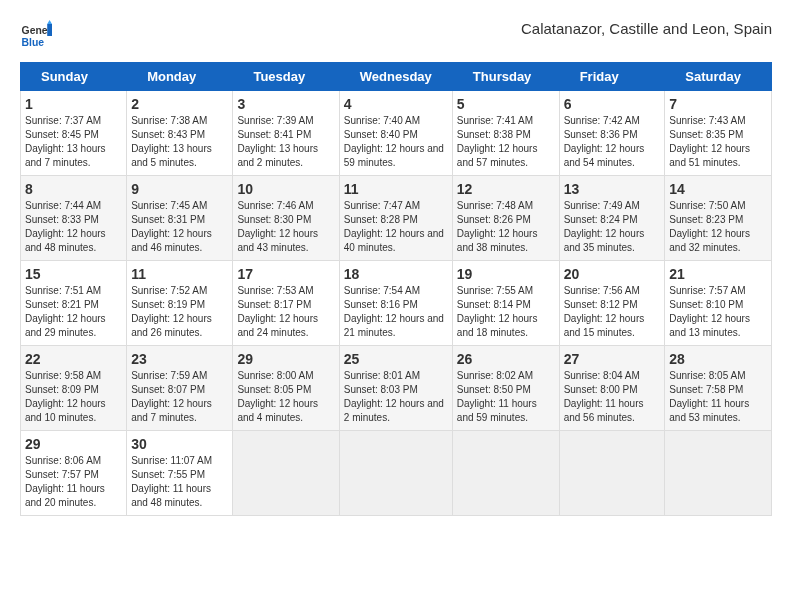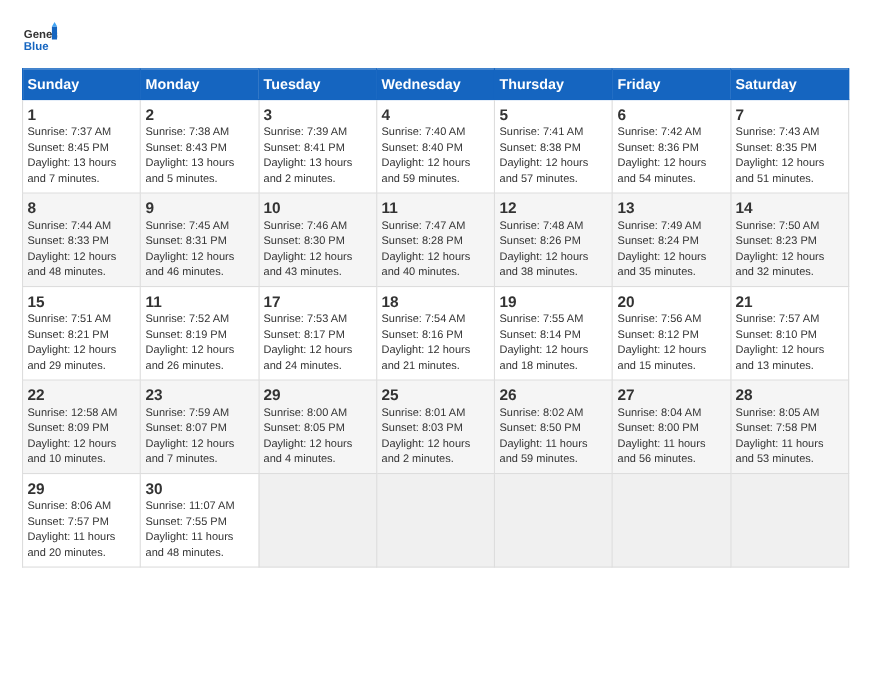--- a/index.html
+++ b/index.html
@@ -40,21 +40,21 @@
     table {
       width: 100%;
       border-collapse: collapse;
       font-size: 11px;
     }
     thead tr {
       background-color: #1565C0;
       color: white;
     }
     thead th {
-      padding: 6px 4px;
+      padding: 6px 20px;
       text-align: left;
       font-size: 13px;
       font-weight: bold;
       border: 1px solid #1565C0;
     }
     tbody tr {
       border-bottom: 1px solid #ccc;
     }
     tbody tr:nth-child(odd) {
       background-color: #fff;
@@ -91,20 +91,21 @@
 <div class="header-section">
   <div class="logo">
     <svg class="logo-icon" viewBox="0 0 40 40">
       <text x="2" y="18" font-size="13" font-weight="bold" fill="#333">General</text>
       <text x="2" y="32" font-size="13" font-weight="bold" fill="#1565C0">Blue</text>
       <polygon points="34,5 40,5 40,20 34,20" fill="#1565C0"></polygon>
       <polygon points="34,5 40,5 37,0" fill="#42A5F5"></polygon>
     </svg>
   </div>
   <div class="title-section">
+    <div class="subtitle">Calatanazor, Castille and Leon, Spain</div>
   </div>
 </div>
 
 <table>
   <thead>
     <tr>
       <th>Sunday</th>
       <th>Monday</th>
       <th>Tuesday</th>
       <th>Wednesday</th>
@@ -285,21 +286,21 @@
           <span>Sunrise: 7:57 AM</span><br>
           <span>Sunset: 8:10 PM</span><br>
           <span>Daylight: 12 hours and 13 minutes.</span>
         </div>
       </td>
       </tr>
       <tr>
         <td>
         <span class="day-number">22</span>
         <div class="day-info">
-          <span>Sunrise: 12:58 AM</span><br>
+          <span>Sunrise: 9:58 AM</span><br>
           <span>Sunset: 8:09 PM</span><br>
           <span>Daylight: 12 hours and 10 minutes.</span>
         </div>
       </td>
         <td>
         <span class="day-number">23</span>
         <div class="day-info">
           <span>Sunrise: 7:59 AM</span><br>
           <span>Sunset: 8:07 PM</span><br>
           <span>Daylight: 12 hours and 7 minutes.</span>

